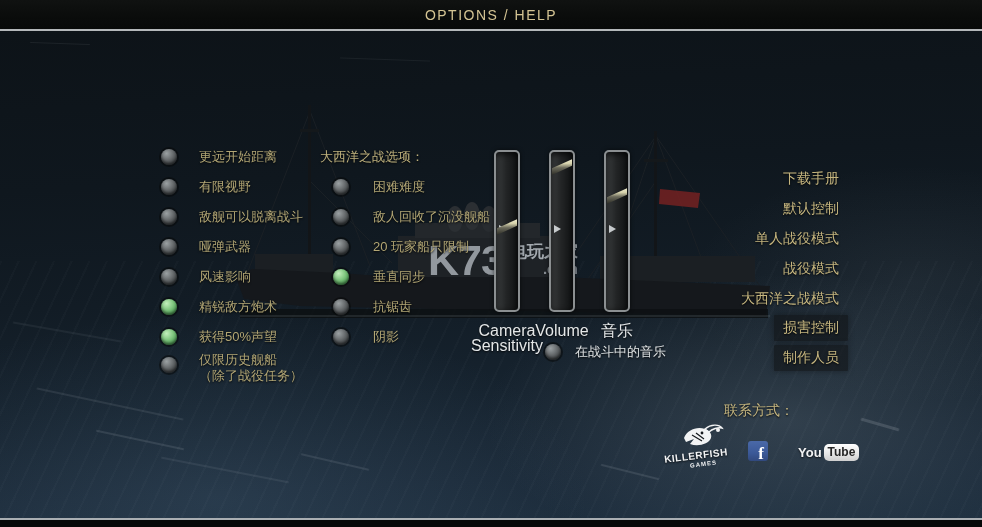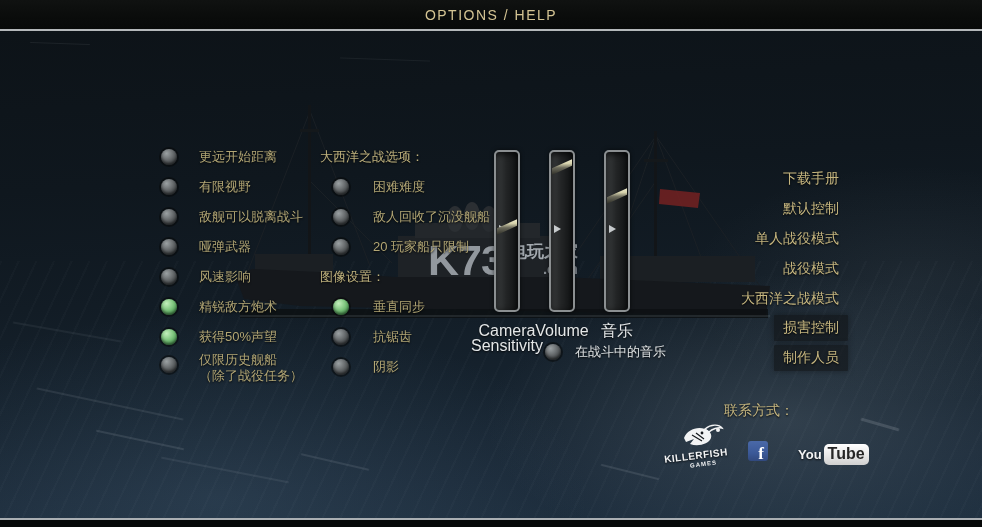--- a/index.html
+++ b/index.html
@@ -98,21 +98,21 @@
   .fb-icon{
     position:absolute;left:748px;top:441px;width:20px;height:20px;border-radius:3px;cursor:pointer;
     background:linear-gradient(180deg,#4a69a8 0%,#3b5998 60%,#31497e 100%);
     overflow:hidden;
   }
   .fb-f{position:absolute;right:4px;bottom:-3px;color:#fff;font-weight:bold;font-size:17px;font-family:"Liberation Serif",serif;}
   .yt-logo{position:absolute;left:798px;top:444px;display:flex;align-items:center;gap:2px;cursor:pointer;}
   .yt-you{color:#f2f3f4;font-size:13px;font-weight:bold;text-shadow:0 1px 2px rgba(0,0,0,0.8);}
   .yt-tube{
     background:linear-gradient(180deg,#ffffff 0%,#e8e8e8 55%,#cfcfcf 100%);
-    color:#262626;font-size:16px;font-weight:bold;border-radius:5px;padding:1px 4px 2px 4px;
+    color:#262626;font-size:12px;font-weight:bold;border-radius:5px;padding:1px 4px 2px 4px;
   }
   
   .bottom-line{position:absolute;left:0;top:518px;width:100%;height:2px;background:#a9aeb2;}
   .bottom-bar{position:absolute;left:0;top:520px;width:100%;height:7px;background:#060808;}
 </style>
 </head>
 <body>
 
 <div id="stage">
 
@@ -220,21 +220,20 @@
         <div class="lbl">困难难度</div>
       </div>
     <div class="optrow">
         <div class="toggle"></div>
         <div class="lbl">敌人回收了沉没舰船</div>
       </div>
     <div class="optrow">
         <div class="toggle"></div>
         <div class="lbl">20 玩家船只限制</div>
       </div>
-    <div class="grouphdr">图像设置：</div>
     <div class="optrow">
         <div class="toggle on"></div>
         <div class="lbl">垂直同步</div>
       </div>
     <div class="optrow">
         <div class="toggle"></div>
         <div class="lbl">抗锯齿</div>
       </div>
     <div class="optrow">
         <div class="toggle"></div>

